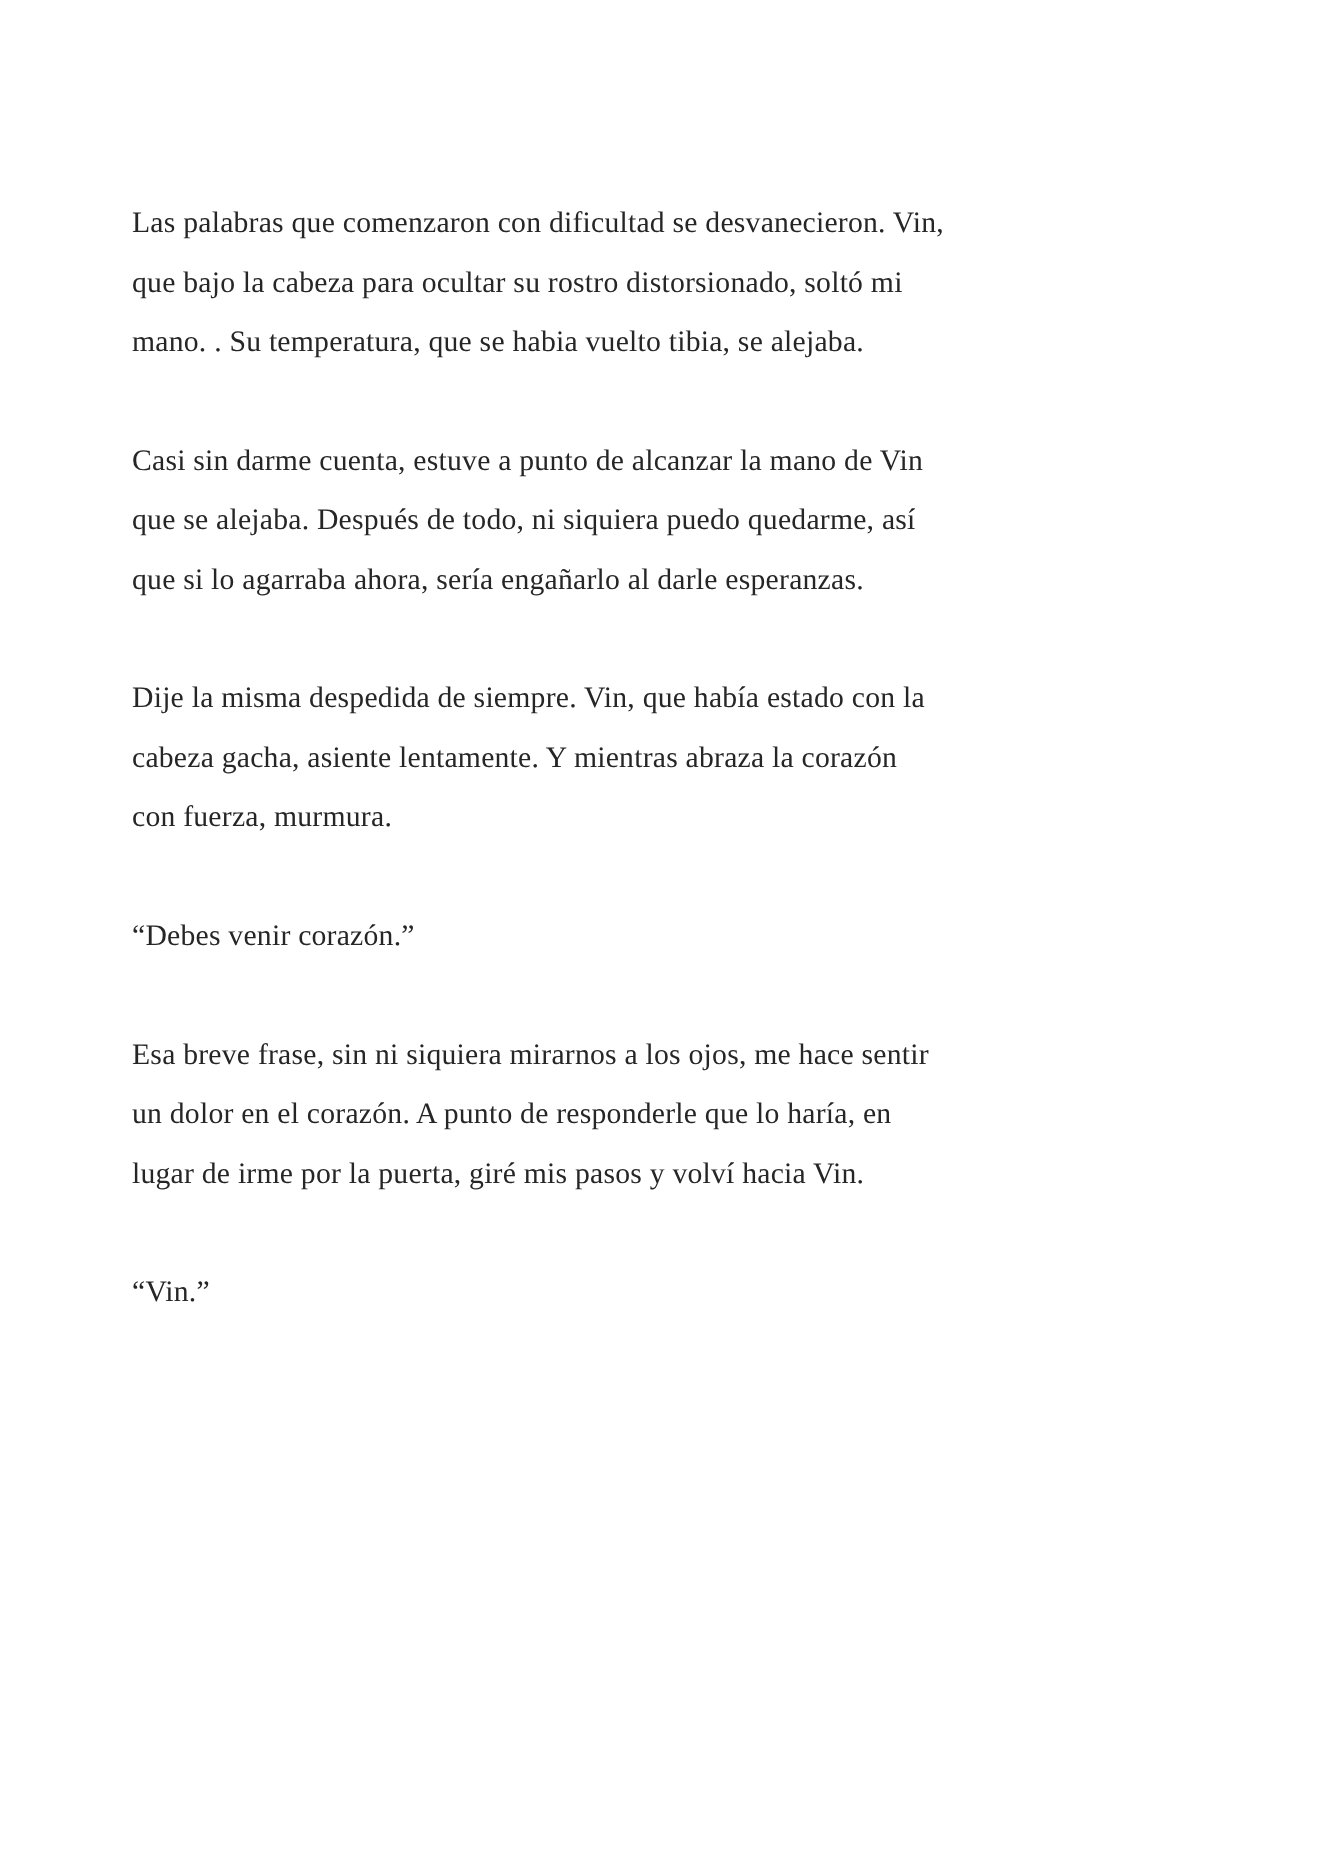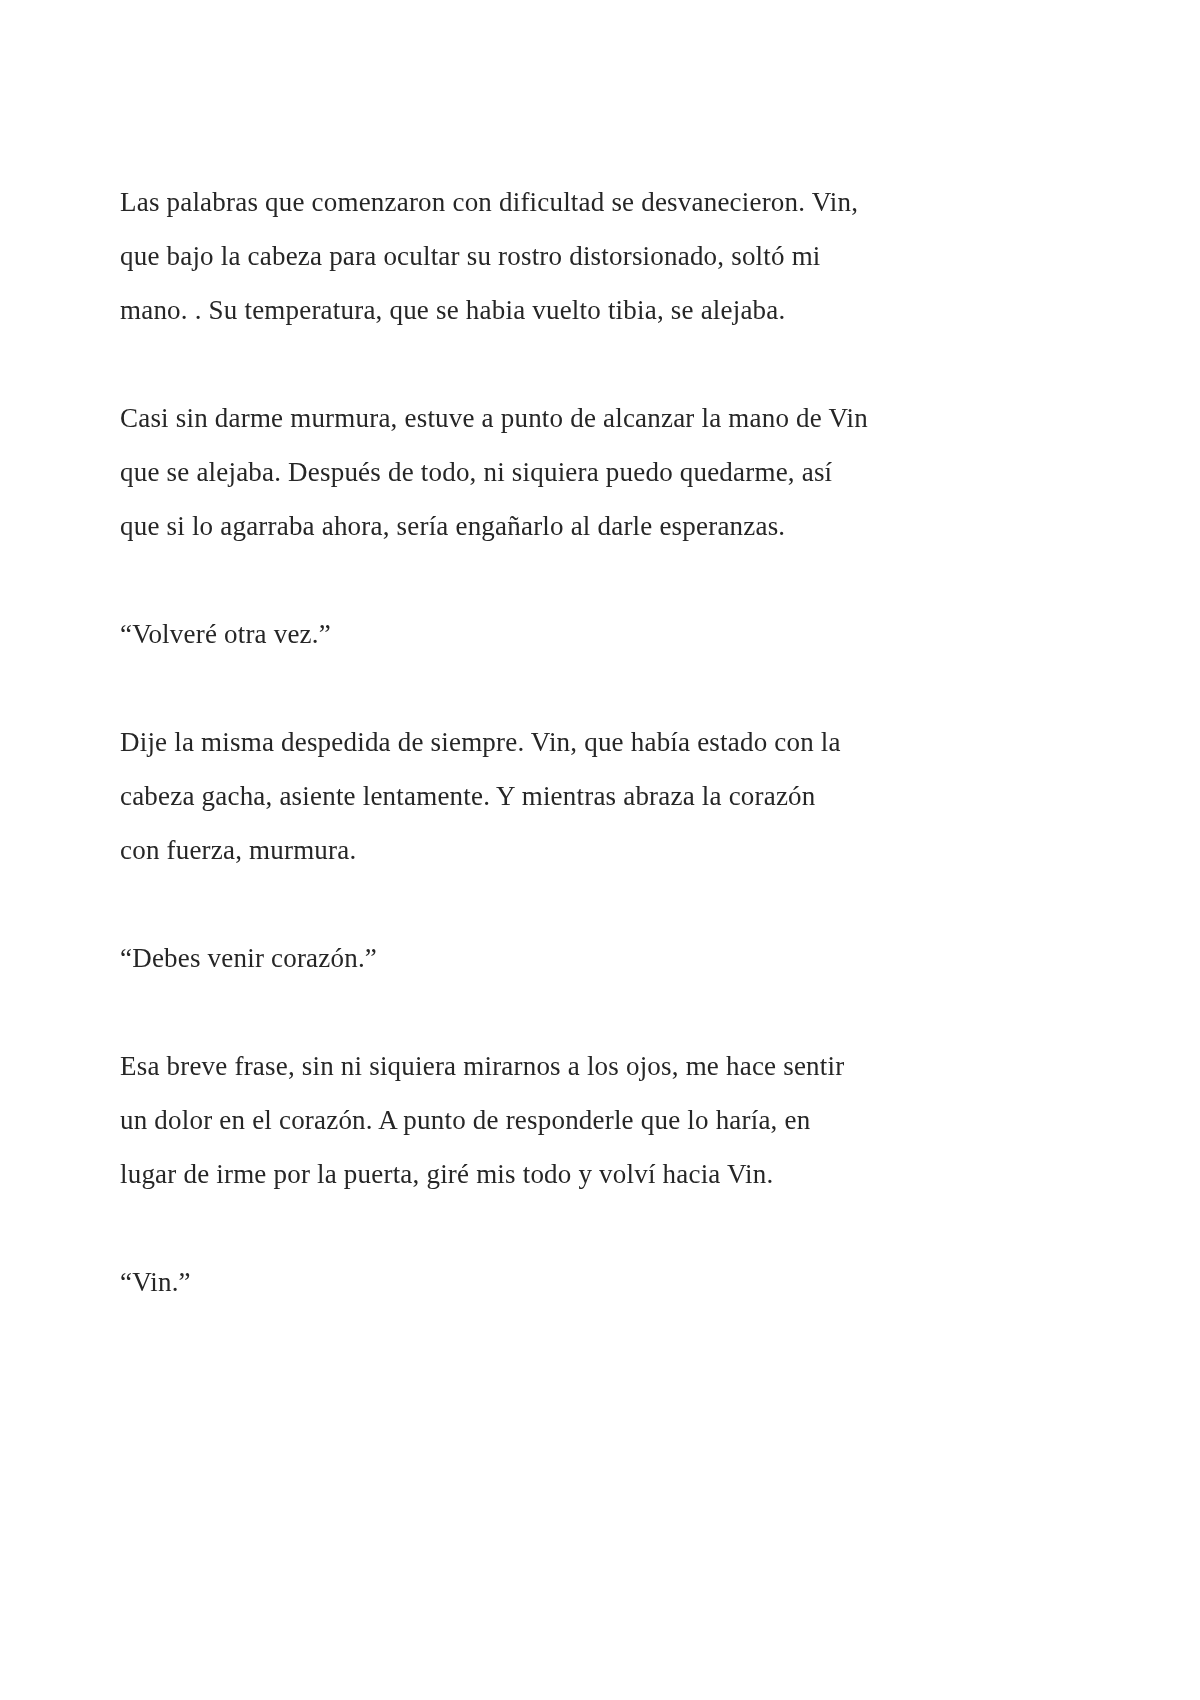--- a/index.html
+++ b/index.html
@@ -28,25 +28,24 @@
     letter-spacing: 0.2px;
   }
 </style>
 </head>
 <body>
 
 <div class="page">
   <p class="para">Las palabras que comenzaron con dificultad se desvanecieron. Vin,
 que bajo la cabeza para ocultar su rostro distorsionado, soltó mi
 mano. . Su temperatura, que se habia vuelto tibia, se alejaba.</p>
-  <p class="para">Casi sin darme murmura, estuve a punto de alcanzar la mano de Vin
+  <p class="para">Casi sin darme cuenta, estuve a punto de alcanzar la mano de Vin
 que se alejaba. Después de todo, ni siquiera puedo quedarme, así
 que si lo agarraba ahora, sería engañarlo al darle esperanzas.</p>
-  <p class="para">“Volveré otra vez.”</p>
   <p class="para">Dije la misma despedida de siempre. Vin, que había estado con la
 cabeza gacha, asiente lentamente. Y mientras abraza la corazón
 con fuerza, murmura.</p>
   <p class="para">“Debes venir corazón.”</p>
   <p class="para">Esa breve frase, sin ni siquiera mirarnos a los ojos, me hace sentir
 un dolor en el corazón. A punto de responderle que lo haría, en
-lugar de irme por la puerta, giré mis todo y volví hacia Vin.</p>
+lugar de irme por la puerta, giré mis pasos y volví hacia Vin.</p>
   <p class="para">“Vin.”</p>
 </div>
 
 </body></html>

